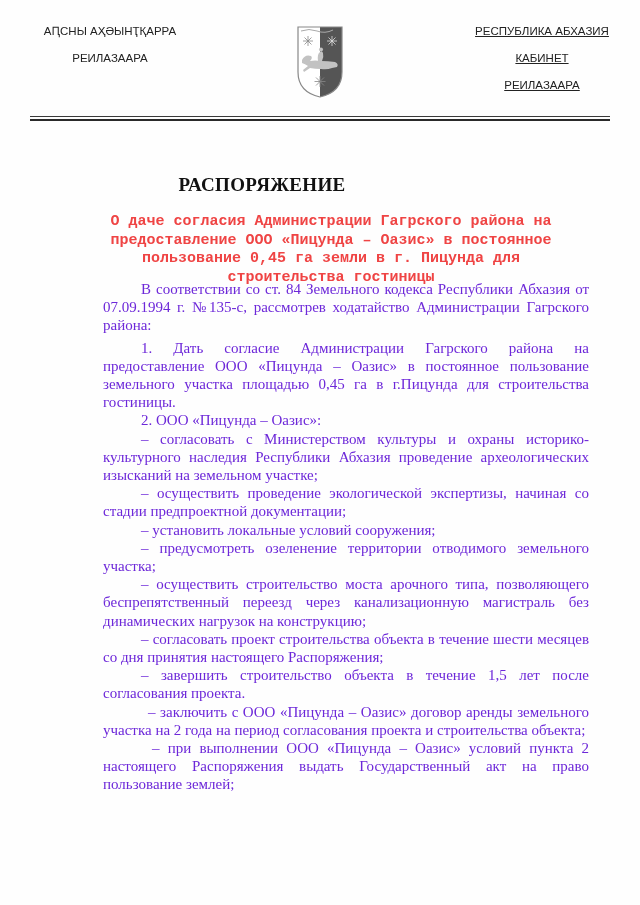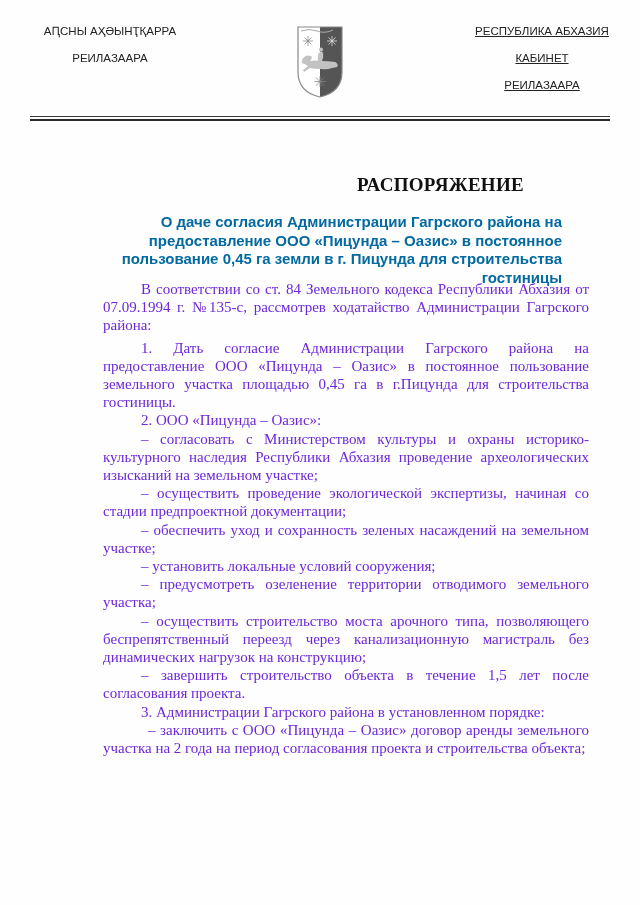--- a/index.html
+++ b/index.html
@@ -11,24 +11,24 @@
              font-family: "Liberation Sans", sans-serif; font-size: 11.5px; color: #222; }
   .hdr-col div { height: 27px; line-height: 18px; }
   .hdr-left { left: 10px; }
   .hdr-right { left: 442px; text-decoration: underline; }
   .emblem { position: absolute; left: 295px; top: 24px; width: 50px; height: 75px; }
   .rule { position: absolute; left: 30px; width: 580px; }
   .rule-top { top: 116px; height: 1px; background: #3a3a3a; }
   .rule-bottom { top: 119px; height: 2px; background: #2a2a2a; }
 
   
-  .title { position: absolute; top: 174px; left: 0; width: 524px; text-align: right;
+  .title { position: absolute; top: 174px; left: 0; width: 524px; text-align: center;
            font-family: "Liberation Serif", serif; font-weight: bold; font-size: 19px; letter-spacing: 0.3px; color: #111; }
-  .subtitle { position: absolute; top: 213px; left: 100px; width: 462px; text-align: right;
-              font-family: Liberation Sans, sans-serif; font-weight: bold; font-size: 15px; line-height: 18.5px; color: #0369a1; }
+  .subtitle { position: absolute; top: 213px; left: 100px; width: 462px; text-align: center;
+              font-family: Liberation Mono, monospace; font-weight: bold; font-size: 15px; line-height: 18.5px; color: #ef4444; }
 
   
   .body { position: absolute; left: 103px; top: 280px; width: 486px;
           font-family: "Liberation Serif", serif; font-size: 15px; line-height: 18.2px; color: #6d28d9; }
   .body p { margin: 0; text-align: justify; text-indent: 38px; }
   .body p.gap { margin-top: 4px; }
   .body p.ind2 { text-indent: 45px; }
   .body p.ind3 { text-indent: 49px; }
 </style>
 </head>
@@ -90,22 +90,22 @@
 
   <div class="title">РАСПОРЯЖЕНИЕ</div>
   <div class="subtitle">О даче согласия Администрации Гагрского района на предоставление ООО «Пицунда – Оазис» в постоянное пользование 0,45 га земли в г. Пицунда для строительства гостиницы</div>
 
   <div class="body">
     <p>В соответствии со ст. 84 Земельного кодекса Республики Абхазия от 07.09.1994 г. №135-с, рассмотрев ходатайство Администрации Гагрского района:</p>
     <p class="gap">1. Дать согласие Администрации Гагрского района на предоставление ООО «Пицунда – Оазис» в постоянное пользование земельного участка площадью 0,45 га в г.Пицунда для строительства гостиницы.</p>
     <p>2. ООО «Пицунда – Оазис»:</p>
     <p>– согласовать с Министерством культуры и охраны историко-культурного наследия Республики Абхазия проведение археологических изысканий на земельном участке;</p>
     <p>– осуществить проведение экологической экспертизы, начиная со стадии предпроектной документации;</p>
-    <p>– обеспечить уход и сохранность зеленых насаждений на земельном участке;</p>
     <p>– установить локальные условий сооружения;</p>
     <p>– предусмотреть озеленение территории отводимого земельного участка;</p>
     <p>– осуществить строительство моста арочного типа, позволяющего беспрепятственный переезд через канализационную магистраль без динамических нагрузок на конструкцию;</p>
+    <p>– согласовать проект строительства объекта в течение шести месяцев со дня принятия настоящего Распоряжения;</p>
     <p>– завершить строительство объекта в течение 1,5 лет после согласования проекта.</p>
-    <p>3. Администрации Гагрского района в установленном порядке:</p>
     <p class="ind2">– заключить с ООО «Пицунда – Оазис» договор аренды земельного участка на 2 года на период согласования проекта и строительства объекта;</p>
+    <p class="ind3">– при выполнении ООО «Пицунда – Оазис» условий пункта 2 настоящего Распоряжения выдать Государственный акт на право пользование землей;</p>
   </div>
 
 </div>
 
 </body></html>

